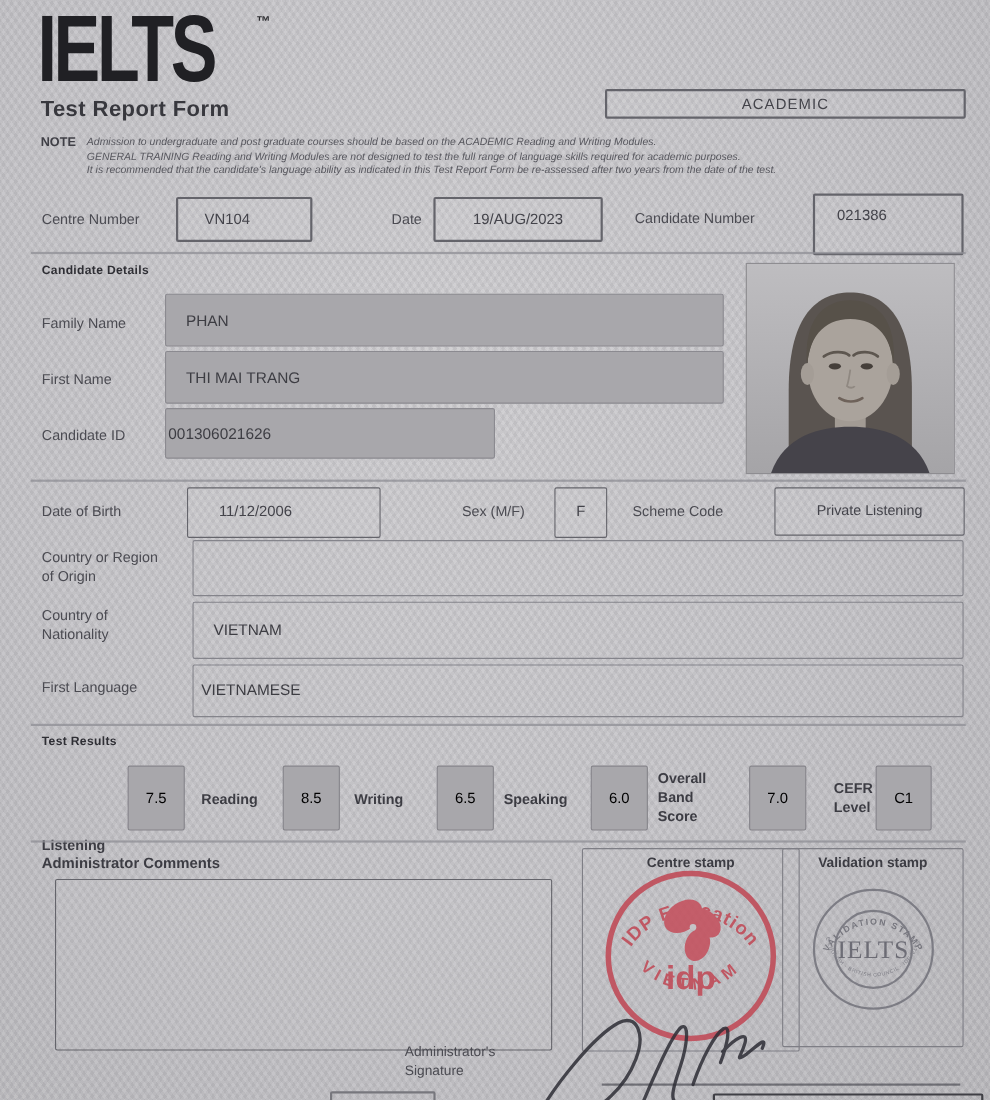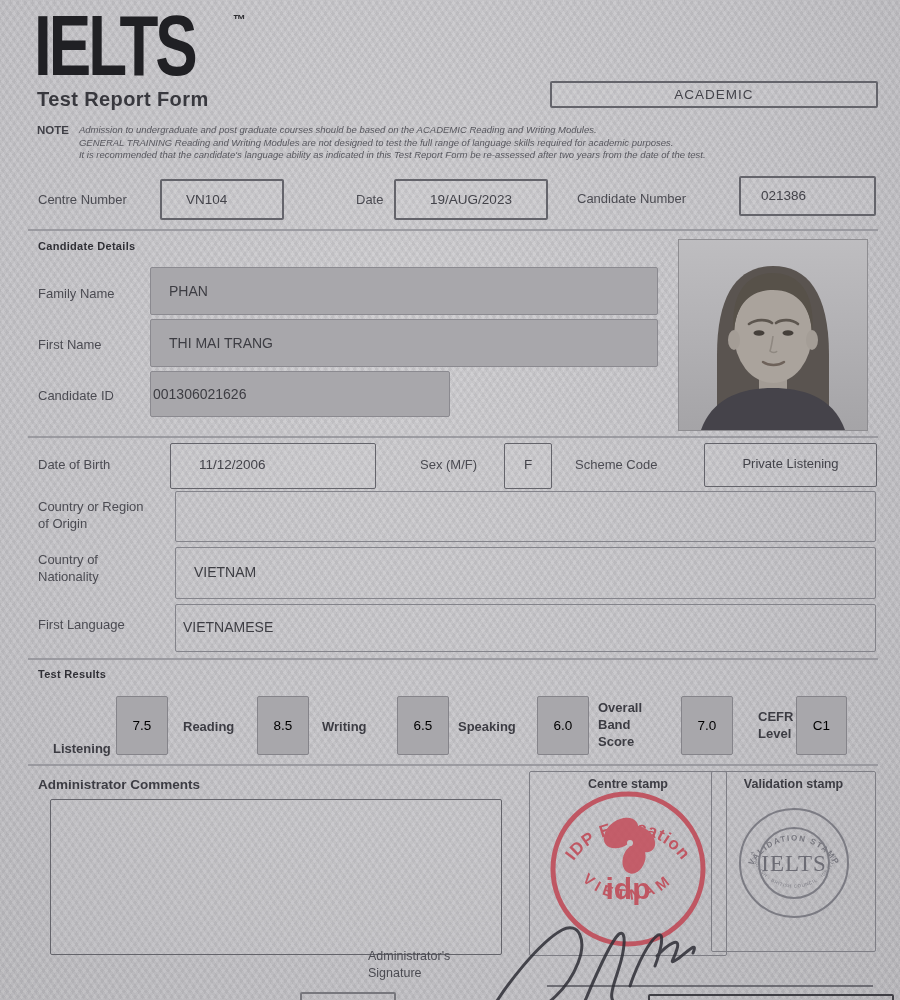--- a/index.html
+++ b/index.html
@@ -64,21 +64,21 @@
       <div>GENERAL TRAINING Reading and Writing Modules are not designed to test the full range of language skills required for academic purposes.</div>
       <div>It is recommended that the candidate's language ability as indicated in this Test Report Form be re-assessed after two years from the date of the test.</div>
     </div>
   </div>
 
   <div class="abs label" style="left:38px; top:191px;">Centre Number</div>
   <div class="abs outline-box" style="left:160px; top:179px; width:124px; height:41px; line-height:37px; padding-left:24px;">VN104</div>
   <div class="abs label" style="left:356px; top:191px;">Date</div>
   <div class="abs outline-box" style="left:394px; top:179px; width:154px; height:41px; line-height:37px; text-align:center;">19/AUG/2023</div>
   <div class="abs label" style="left:577px; top:190px;">Candidate Number</div>
-  <div class="abs outline-box" style="left:739px; top:176px; width:137px; height:40px; line-height:36px; padding-left:20px;">021386</div>
+  <div class="abs outline-box" style="left:739px; top:176px; width:137px; height:56px; line-height:36px; padding-left:20px;">021386</div>
 
   <div class="abs hr" style="left:28px; top:229px; width:850px;"></div>
 
   <div class="abs sec-title" style="left:38px; top:240px;">Candidate Details</div>
 
   <div class="abs label" style="left:38px; top:285px;">Family Name</div>
   <div class="abs filled-box" style="left:150px; top:267px; width:508px; height:48px; line-height:46px; padding-left:18px;">PHAN</div>
 
   <div class="abs label" style="left:38px; top:336px;">First Name</div>
   <div class="abs filled-box" style="left:150px; top:319px; width:508px; height:48px; line-height:46px; padding-left:18px;">THI MAI TRANG</div>
@@ -117,42 +117,42 @@
 
       <path d="M84 122 C90 126 99 126 105 122" stroke="#6e625a" stroke-width="2.4" fill="none" stroke-linecap="round"></path>
 
       <path d="M22 190 C34 156 66 148 94 148 C122 148 154 156 166 190 Z" fill="#45434a"></path>
     </svg>
   </div>
 
   <div class="abs hr" style="left:28px; top:436px; width:850px;"></div>
 
   <div class="abs label" style="left:38px; top:456px;">Date of Birth</div>
-  <div class="abs outline-box" style="left:170px; top:443px; width:206px; height:46px; line-height:42px; padding-left:28px; border-width:1.5px;">11/12/2006</div>
+  <div class="abs outline-box" style="left:170px; top:443px; width:176px; height:46px; line-height:42px; padding-left:28px; border-width:1.5px;">11/12/2006</div>
   <div class="abs label" style="left:420px; top:456px;">Sex (M/F)</div>
   <div class="abs outline-box" style="left:504px; top:443px; width:48px; height:46px; line-height:42px; text-align:center; border-width:1.5px;">F</div>
   <div class="abs label" style="left:575px; top:456px;">Scheme Code</div>
   <div class="abs outline-box" style="left:704px; top:443px; width:173px; height:44px; line-height:40px; text-align:center; font-size:13px; border-width:1.5px;">Private Listening</div>
 
   <div class="abs label" style="left:38px; top:498px;">Country or Region
 of Origin</div>
   <div class="abs thin-box" style="left:175px; top:491px; width:701px; height:51px; line-height:47px; padding-left:18px; font-size:14px; color:#3d3d43;"></div>
 
   <div class="abs label" style="left:38px; top:551px;">Country of
 Nationality</div>
   <div class="abs thin-box" style="left:175px; top:547px; width:701px; height:52px; line-height:48px; padding-left:18px; font-size:14px; color:#3d3d43;">VIETNAM</div>
 
   <div class="abs label" style="left:38px; top:616px;">First Language</div>
   <div class="abs thin-box" style="left:175px; top:604px; width:701px; height:48px; line-height:44px; padding-left:7px; font-size:14px; color:#3d3d43;">VIETNAMESE</div>
 
   <div class="abs hr" style="left:28px; top:658px; width:850px;"></div>
 
   <div class="abs sec-title" style="left:38px; top:668px;">Test Results</div>
 
-  <div class="abs blabel" style="left:38px; top:740px;margin-left:15px;">Listening</div>
+  <div class="abs blabel" style="left:38px; top:760px;">Listening</div>
   <div class="abs score-box" style="left:116px; top:696px;">7.5</div>
 
   <div class="abs blabel" style="left:183px; top:718px;">Reading</div>
   <div class="abs score-box" style="left:257px; top:696px;">8.5</div>
 
   <div class="abs blabel" style="left:322px; top:718px;">Writing</div>
   <div class="abs score-box" style="left:397px; top:696px;">6.5</div>
 
   <div class="abs blabel" style="left:458px; top:718px;">Speaking</div>
   <div class="abs score-box" style="left:537px; top:696px;">6.0</div>

